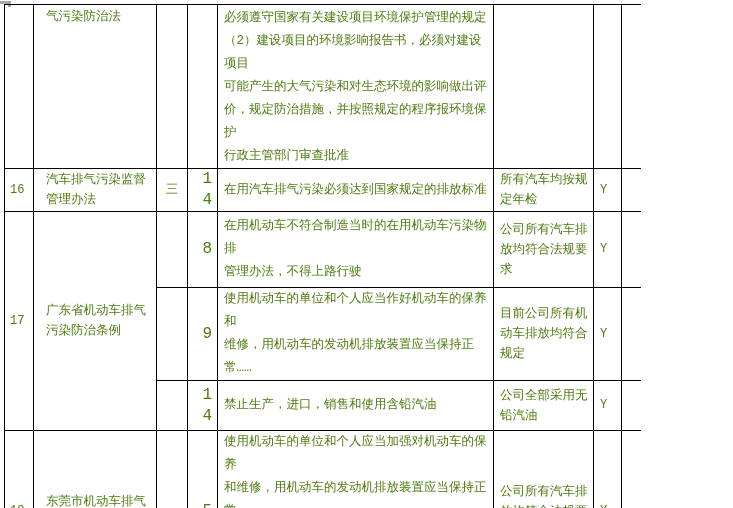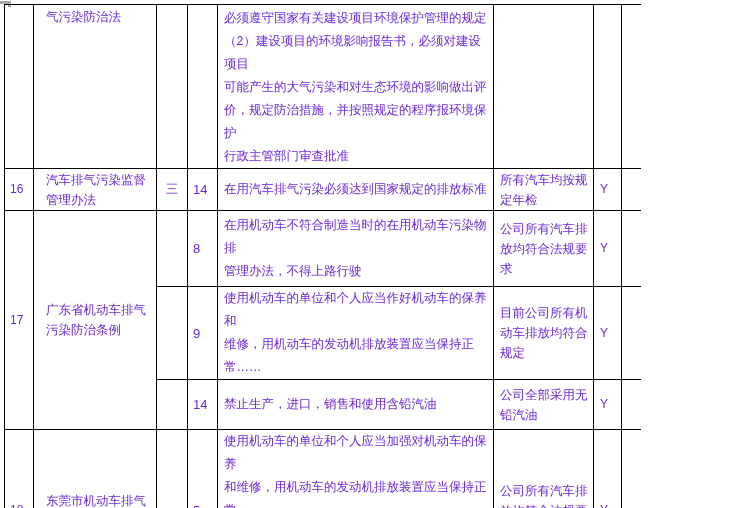--- a/index.html
+++ b/index.html
@@ -6,22 +6,22 @@
     margin: 0;
     padding: 0;
     background: #ffffff;
   }
   .crop {
     position: relative;
     width: 641px;
     height: 508px;
     overflow: hidden;
     background: #ffffff;
-    font-family: Liberation Sans, sans-serif;
-    color: #6d28d9;
+    font-family: Liberation Mono, monospace;
+    color: #4d7c0f;
   }
   
   .corner-handle {
     position: absolute;
     left: 0;
     top: 1px;
     width: 11px;
     height: 3px;
     background: #a6a6a6;
   }
@@ -56,21 +56,21 @@
   tr.r1 { height: 122px; }
   tr.r2 { height: 42px; }
   tr.r3 { height: 76px; }
   tr.r4 { height: 70px; }
   tr.r5 { height: 50px; }
   tr.r6 { height: 94px; }
 
   td.num   { font-size: 12px; }
   td.name  { padding-left: 12px; padding-right: 4px; line-height: 20px; }
   td.level { text-align: center; }
-  td.art   { text-align: left; font-size: 13px; }
+  td.art   { text-align: right; font-size: 16px; }
   td.req   { padding-left: 6px; padding-right: 4px; line-height: 23px; margin-left: 36px; }
   td.comp  { padding-left: 6px; padding-right: 5px; line-height: 20px; }
   td.chk   { padding-left: 6px; font-size: 12px; }
   td.vtop  { vertical-align: top; padding-top: 2px; }
 </style>
 </head>
 <body>
 
 <div class="crop">
 

